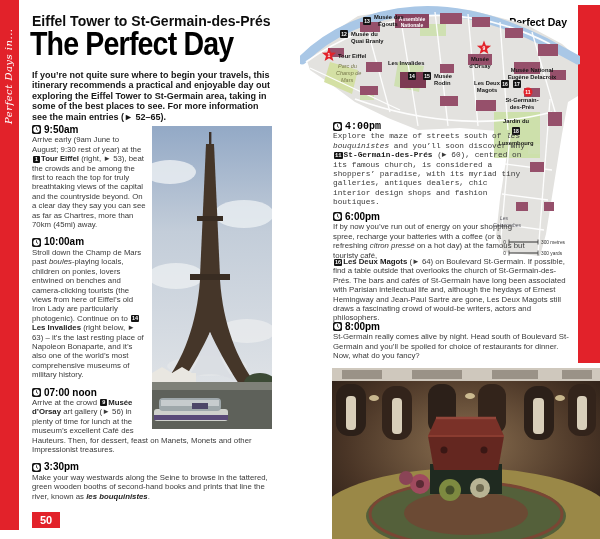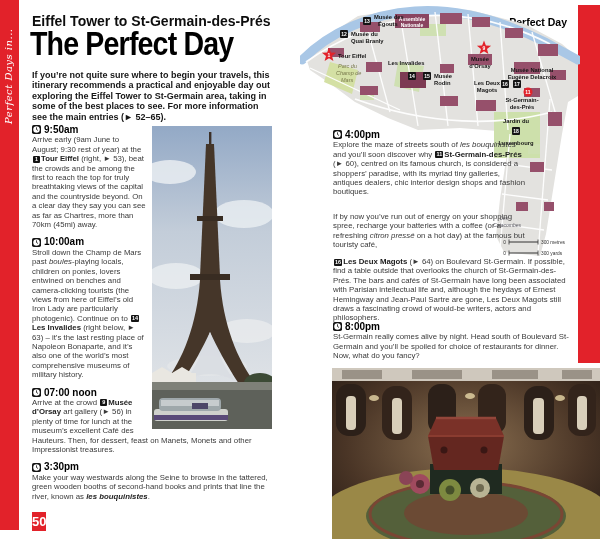--- a/index.html
+++ b/index.html
@@ -33,29 +33,29 @@
   .sg-i{font-style:italic;}
   .sg-b{font-weight:bold;color:#1d1d1d;}
   .sg-bi{font-weight:bold;font-style:italic;color:#1d1d1d;}
   .sg-m{
     display:inline-block;background:#141414;color:#fff;font-weight:bold;
     font-size:5.5px;line-height:7px;min-width:5px;padding:0 1px;margin:0 1px;
     border-radius:1px;text-align:center;vertical-align:.5px;
   }
   .pagenum{
     position:absolute;left:0;top:512px;background:var(--red);color:#fff;
-    font-size:13px;font-weight:bold;padding:2px 0;
+    font-size:11px;font-weight:bold;padding:2px 8px;
   }
   
   .rightpage{position:absolute;left:300px;top:0;width:300px;height:539px;}
   .rp-header{position:absolute;top:16px;right:33px;font-size:10.5px;font-weight:bold;color:#000;}
   .redbar-right{position:absolute;right:0;top:5px;width:22px;height:358px;background:var(--red);}
   .map{position:absolute;left:0;top:4px;}
   .rsec{position:absolute;left:33px;font-size:7.8px;line-height:9.4px;}
-  #sec4{top:130px;width:194px;}
+  #sec4{top:122px;width:194px;font-family:Liberation Mono, monospace;}
   #sec6a{top:212px;width:194px;}
   #sec6b{top:257px;width:241px;}
   #sec8{top:322px;width:243px;}
   .rsec .time-h{margin-top:0;}
   .photo-tomb-wrap{position:absolute;left:32px;top:368px;width:268px;height:171px;}
   
   .ml{font:bold 5.8px "Liberation Sans",sans-serif;fill:#161616;}
   .mi{font:italic 5.5px "Liberation Sans",sans-serif;fill:#77774a;}
   .mw{font:bold 5px "Liberation Sans",sans-serif;fill:#fff;text-anchor:middle;}
   .mnum{font:bold 5px "Liberation Sans",sans-serif;fill:#fff;text-anchor:middle;}
@@ -334,20 +334,30 @@
             <circle cx="5" cy="5" r="3.6" fill="#fff"></circle>
             <path d="M5 2.6 V5 L6.7 6.1" stroke="#141414" stroke-width=".9" fill="none"></path>
           </svg>
       </span>
       <span>4:00pm</span>
     </div>
     <p class="body"><span class="sg-p">Explore the maze of streets south of </span><span class="sg-i">les bouquinistes</span><span class="sg-p"> and you’ll soon discover why </span><span class="sg-m">11</span><span class="sg-b">St-Germain-des-Prés</span><span class="sg-p"> (► 60), centred on its famous church, is considered a shoppers’ paradise, with its myriad tiny galleries, antiques dealers, chic interior design shops and fashion boutiques.</span></p>
   </div>
 
   <div class="rsec" id="sec6a">
+    <div class="time-h">
+      <span class="clock">
+        <svg viewBox="0 0 10 10" width="9" height="9">
+            <rect width="10" height="10" rx="2" fill="#141414"></rect>
+            <circle cx="5" cy="5" r="3.6" fill="#fff"></circle>
+            <path d="M5 2.6 V5 L6.7 6.1" stroke="#141414" stroke-width=".9" fill="none"></path>
+          </svg>
+      </span>
+      <span>6:00pm</span>
+    </div>
     <p class="body"><span class="sg-p">If by now you’ve run out of energy on your shopping spree, recharge your batteries with a coffee (or a refreshing </span><span class="sg-i">citron pressé</span><span class="sg-p"> on a hot day) at the famous but touristy café,</span></p>
   </div>
   <div class="rsec" id="sec6b">
     <p class="body"><span class="sg-m">16</span><span class="sg-b">Les Deux Magots</span><span class="sg-p"> (► 64) on Boulevard St-Germain. If possible, find a table outside that overlooks the church of St-Germain-des-Prés. The bars and cafés of St-Germain have long been associated with Parisian intellectual life and, although the heydays of Ernest Hemingway and Jean-Paul Sartre are gone, Les Deux Magots still draws a fascinating crowd of would-be writers, actors and philosophers.</span></p>
   </div>
 
   <div class="rsec" id="sec8">
     <div class="time-h">
       <span class="clock">
         <svg viewBox="0 0 10 10" width="9" height="9">

